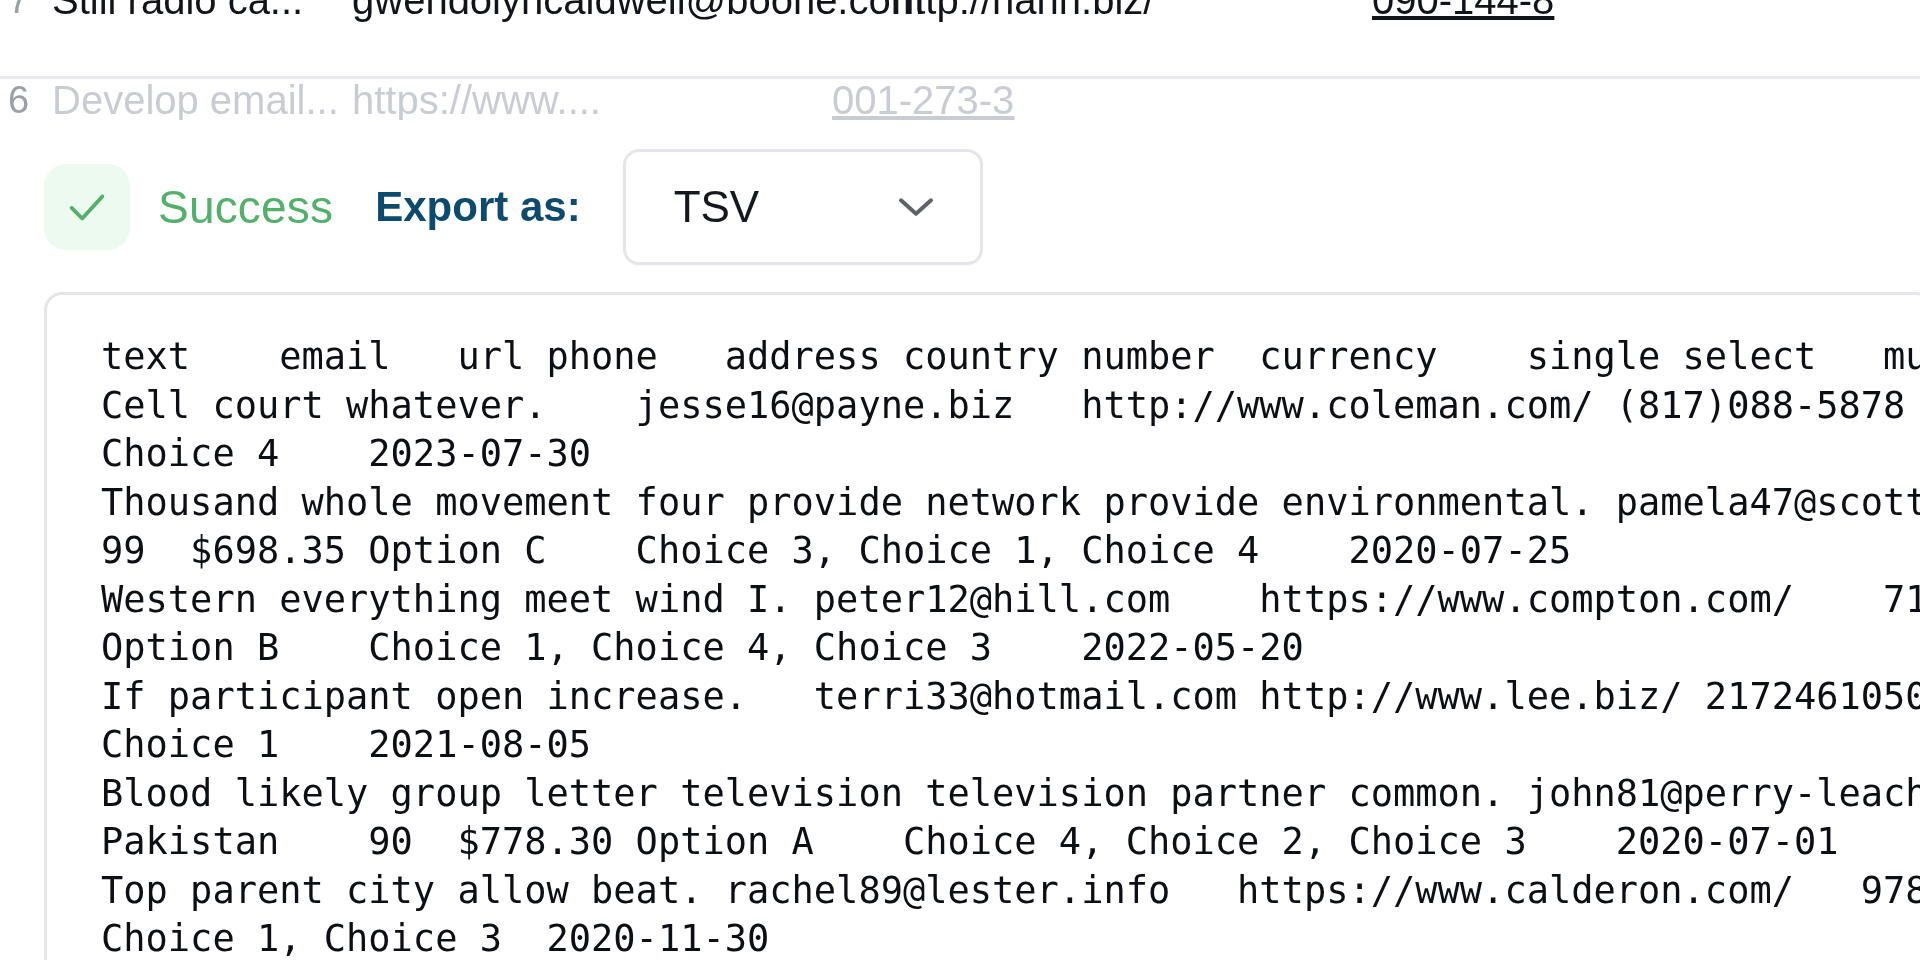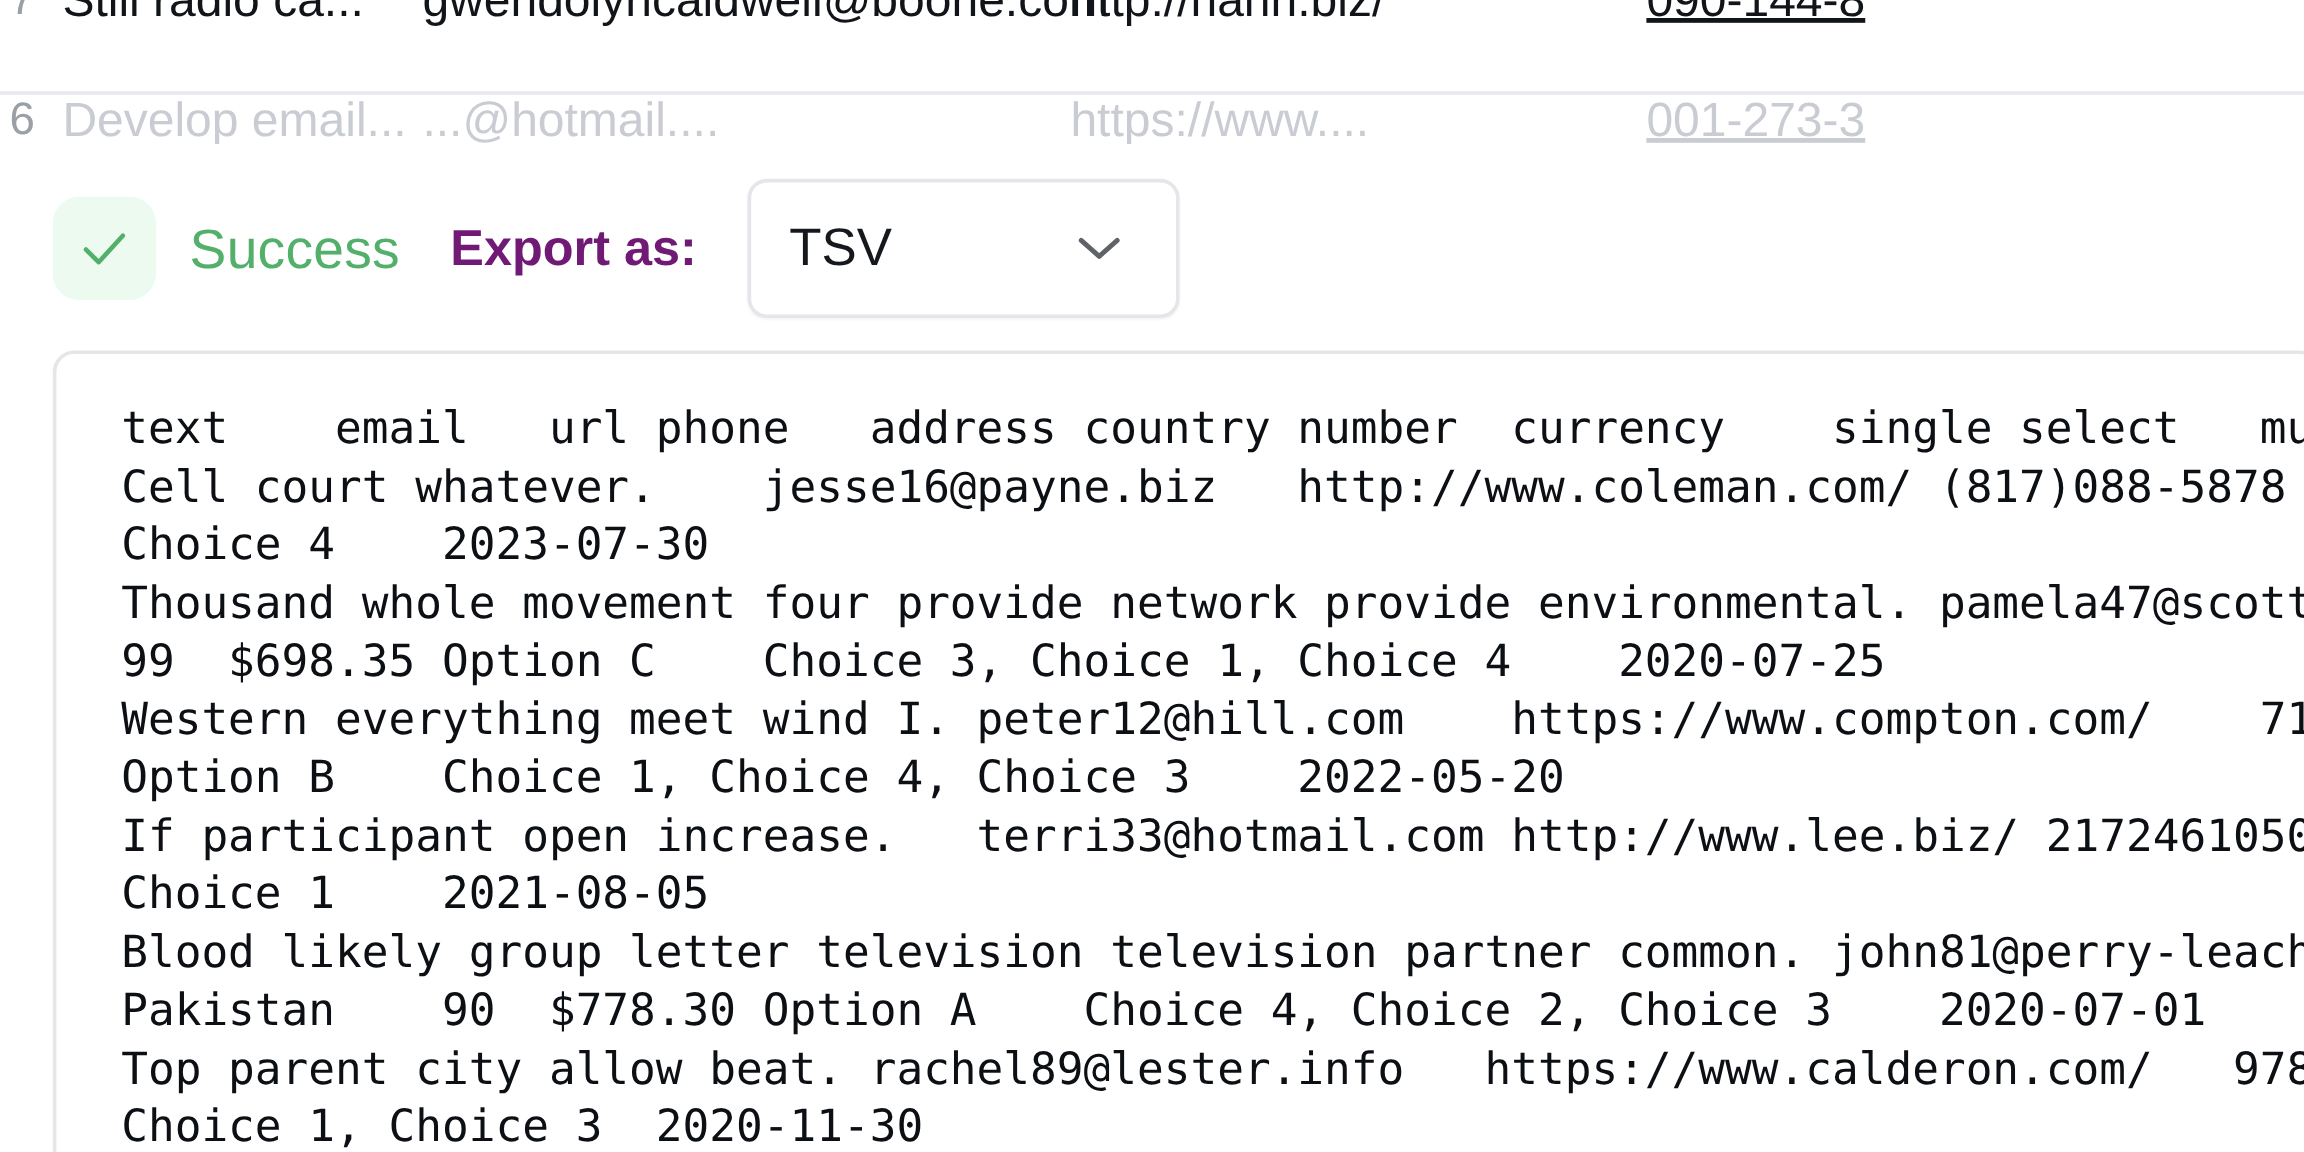--- a/index.html
+++ b/index.html
@@ -73,36 +73,36 @@
   .success-text {
     margin-left: 28px;
     font-size: 46px;
     color: #53b06b;
     letter-spacing: 0.2px;
   }
   .export-label {
     margin-left: 42px;
     font-size: 42px;
     font-weight: bold;
-    color: #701a75;
+    color: #0c4a6e;
   }
   .select-wrap {
     margin-left: 42px;
     position: relative;
     width: 360px;
     height: 116px;
     border: 3px solid #e6e6ea;
     border-radius: 16px;
     background: #ffffff;
     display: flex;
     align-items: center;
     box-shadow: 0 1px 2px rgba(16,18,22,0.04);
   }
   .select-value {
-    margin-left: 32px;
+    margin-left: 48px;
     font-size: 44px;
     color: #15181c;
     text-align: right;
   }
   .select-chevron {
     position: absolute;
     right: 44px;
     top: 50%;
     transform: translateY(-50%);
     width: 40px; height: 24px;
@@ -152,21 +152,20 @@
       <div class="tcell-email">gwendolyncaldwell@boone.com</div>
       <div class="tcell-url">http://hahn.biz/</div>
       <div class="tcell-phone">090-144-8</div>
     </div>
 
     <div class="trow-sep"></div>
 
     <div class="trow second">
       <div class="tcell-idx">6</div>
       <div class="tcell-text">Develop email...</div>
-      <div class="tcell-email">...@hotmail....</div>
       <div class="tcell-url">https://www....</div>
       <div class="tcell-phone">001-273-3</div>
     </div>
   </div>
 
   <div class="export-bar">
 
     <div class="success-badge">
       <span>
         <svg width="46" height="46" viewBox="0 0 24 24" fill="none" stroke="#53b06b" stroke-width="2" stroke-linecap="round" stroke-linejoin="round">

